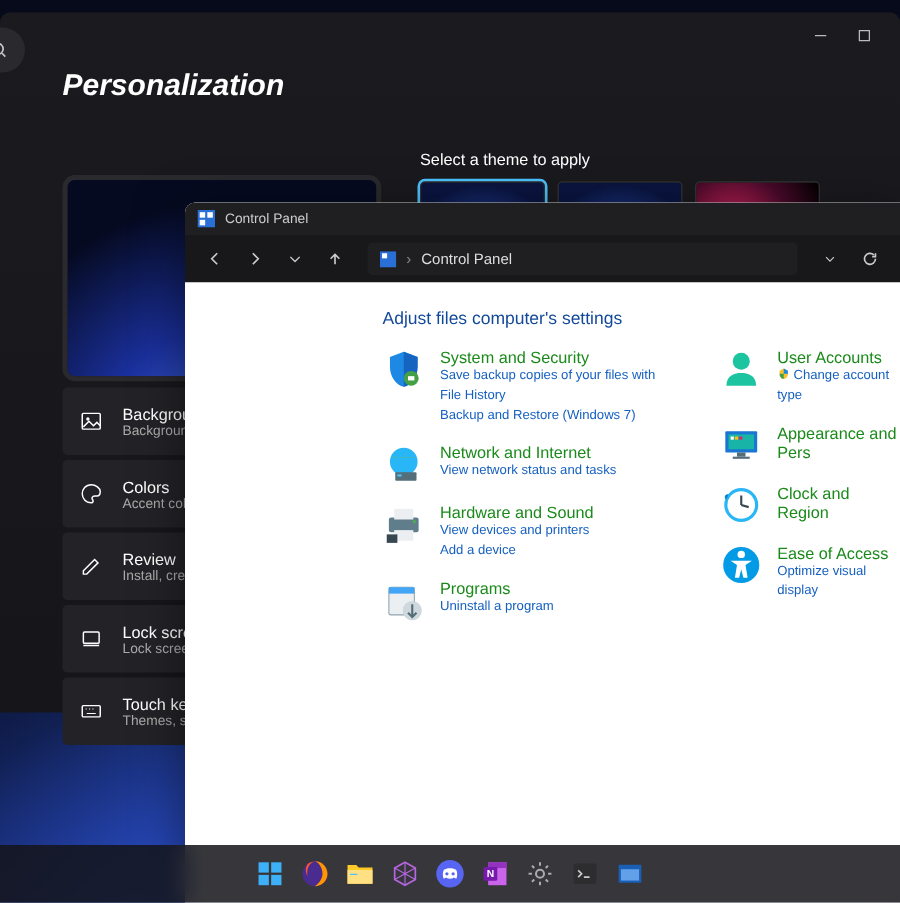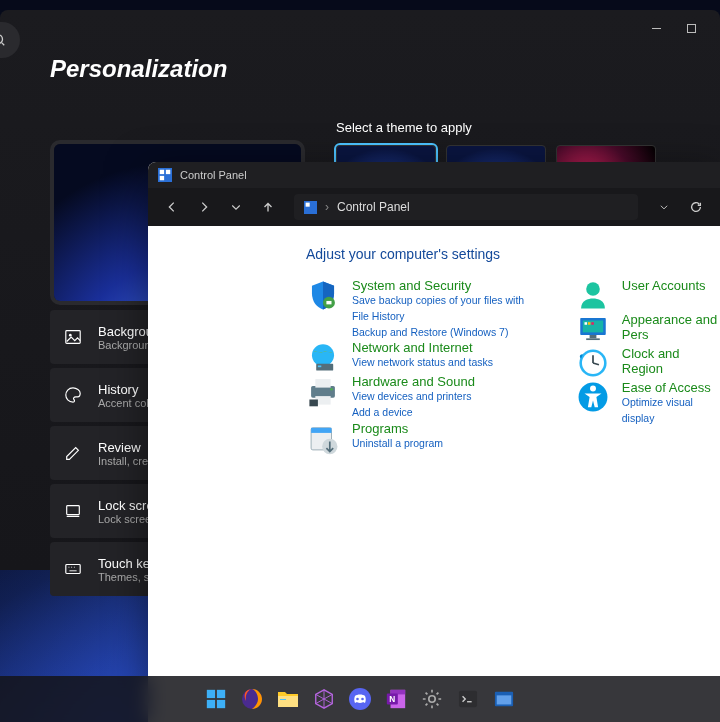--- a/index.html
+++ b/index.html
@@ -54,21 +54,21 @@
   .cp-titlebar .icon { width:14px; height:14px; }
   .cp-toolbar { height:38px; background:#18181b; display:flex; align-items:center; gap:4px;
     padding:0 10px; color:#ccc; }
   .navbtn { width:28px; height:28px; display:flex; align-items:center; justify-content:center;
     font-size:14px; color:#ccc; border-radius:4px; }
   .addr { flex:1; height:26px; background:#1f1f22; border-radius:4px; margin:0 8px;
     display:flex; align-items:center; gap:8px; padding:0 10px; font-size:12px; color:#ddd; }
   .cp-body { flex:1; background:#fff; padding:20px 0 0 158px; overflow:hidden; }
   .cp-heading { font-size:14px; color:#13499a; margin-bottom:16px; }
   .cp-cols { display:flex; gap:40px; }
-  .cp-col { display:flex; flex-direction:column; }
+  .cp-col { display:flex; flex-direction:column; gap:14px; }
   .cat { display:flex; gap:12px; }
   .cat .cic { width:34px; height:34px; flex-shrink:0; }
   .cat .ct { font-size:13px; color:#1a8a1a; }
   .cat .cl { font-size:10.5px; color:#1560c0; line-height:1.5; cursor:pointer; display:block; }
 
   
   .taskbar { position:absolute; left:0; bottom:0; width:100%; height:46px;
     background:rgba(20,20,25,.85); backdrop-filter:blur(10px);
     display:flex; align-items:center; justify-content:center; gap:8px; }
   .tb-icon { width:28px; height:28px; display:flex; align-items:center; justify-content:center;
@@ -133,21 +133,21 @@
           <div class="s">Background i</div>
         </div>
     </div>
     <div class="settings-item">
       <span class="ico">
         <svg width="18" height="18" viewBox="0 0 20 20">
             <path d="M10 2 C5 2 2 6 2 10 C2 14 5 18 10 18 C12 18 12 16 11 15 C10 14 11 12 13 12 L15 12 C17 12 18 10 18 8 C18 5 14 2 10 2 Z" fill="none" stroke="#fff" stroke-width="1.3"></path>
           </svg>
       </span>
       <div class="txt">
-          <div class="t">History</div>
+          <div class="t">Colors</div>
           <div class="s">Accent color,</div>
         </div>
     </div>
     <div class="settings-item">
       <span class="ico">
         <svg width="18" height="18" viewBox="0 0 20 20">
             <path d="M3 17 L3 14 L13 4 L16 7 L6 17 Z" fill="none" stroke="#fff" stroke-width="1.3"></path>
           </svg>
       </span>
       <div class="txt">
@@ -229,21 +229,21 @@
           <path d="M3 6 L8 11 L13 6" fill="none" stroke="#ccc" stroke-width="1.5"></path>
         </svg>
       </div>
     <div class="navbtn">
         <svg width="14" height="14" viewBox="0 0 16 16">
           <path d="M13 8 A5 5 0 1 1 11.5 4.5 M13 3 L13 6 L10 6" fill="none" stroke="#ccc" stroke-width="1.5"></path>
         </svg>
       </div>
   </div>
   <div class="cp-body">
-    <div class="cp-heading">Adjust your computer's settings</div>
+    <div class="cp-heading">Adjust files computer's settings</div>
     <div class="cp-cols">
       <div class="cp-col" id="cp-left">
           <div class="cat">
             <div class="cic">
               <svg width="34" height="34" viewBox="0 0 40 40">
                 <path d="M20 4 L33 9 L33 18 C33 28 27 35 20 37 C13 35 7 28 7 18 L7 9 Z" fill="#1e88e5"></path>
                 <path d="M20 4 L33 9 L33 18 C33 28 27 35 20 37 L20 4 Z" fill="#1565c0"></path>
                 <circle cx="27" cy="29" r="7" fill="#43a047"></circle>
                 <rect x="24" y="27" width="6" height="4" fill="#fff"></rect>
               </svg>
@@ -302,20 +302,25 @@
       <div class="cp-col" id="cp-right">
           <div class="cat">
             <div class="cic">
               <svg width="34" height="34" viewBox="0 0 40 40">
                 <circle cx="20" cy="13" r="8" fill="#1cc4a0"></circle>
                 <path d="M6 36 C6 26 14 24 20 24 C26 24 34 26 34 36 Z" fill="#1cc4a0"></path>
               </svg>
             </div>
             <div>
               <div class="ct">User Accounts</div>
+              <span class="cl"><svg width="10" height="10" viewBox="0 0 12 12" style="display:inline;vertical-align:-1px;margin-right:3px">
+                  <path d="M6 1 L10 3 L10 6 C10 9 8 11 6 11 C4 11 2 9 2 6 L2 3 Z" fill="#fbc02d"></path>
+                  <path d="M6 1 L10 3 L10 6 L6 6 Z" fill="#1e88e5"></path>
+                  <path d="M2 6 L6 6 L6 11 C4 11 2 9 2 6 Z" fill="#43a047"></path>
+                </svg>Change account type</span>
             </div>
           </div>
           <div class="cat">
             <div class="cic">
               <svg width="34" height="34" viewBox="0 0 40 40">
                 <rect x="5" y="7" width="30" height="20" rx="1" fill="#1976d2"></rect>
                 <rect x="8" y="10" width="24" height="14" fill="#17b4a7"></rect>
                 <rect x="10" y="12" width="3" height="3" fill="#fff"></rect>
                 <rect x="14" y="12" width="3" height="3" fill="#ffc107"></rect>
                 <rect x="18" y="12" width="3" height="3" fill="#e91e63"></rect>

